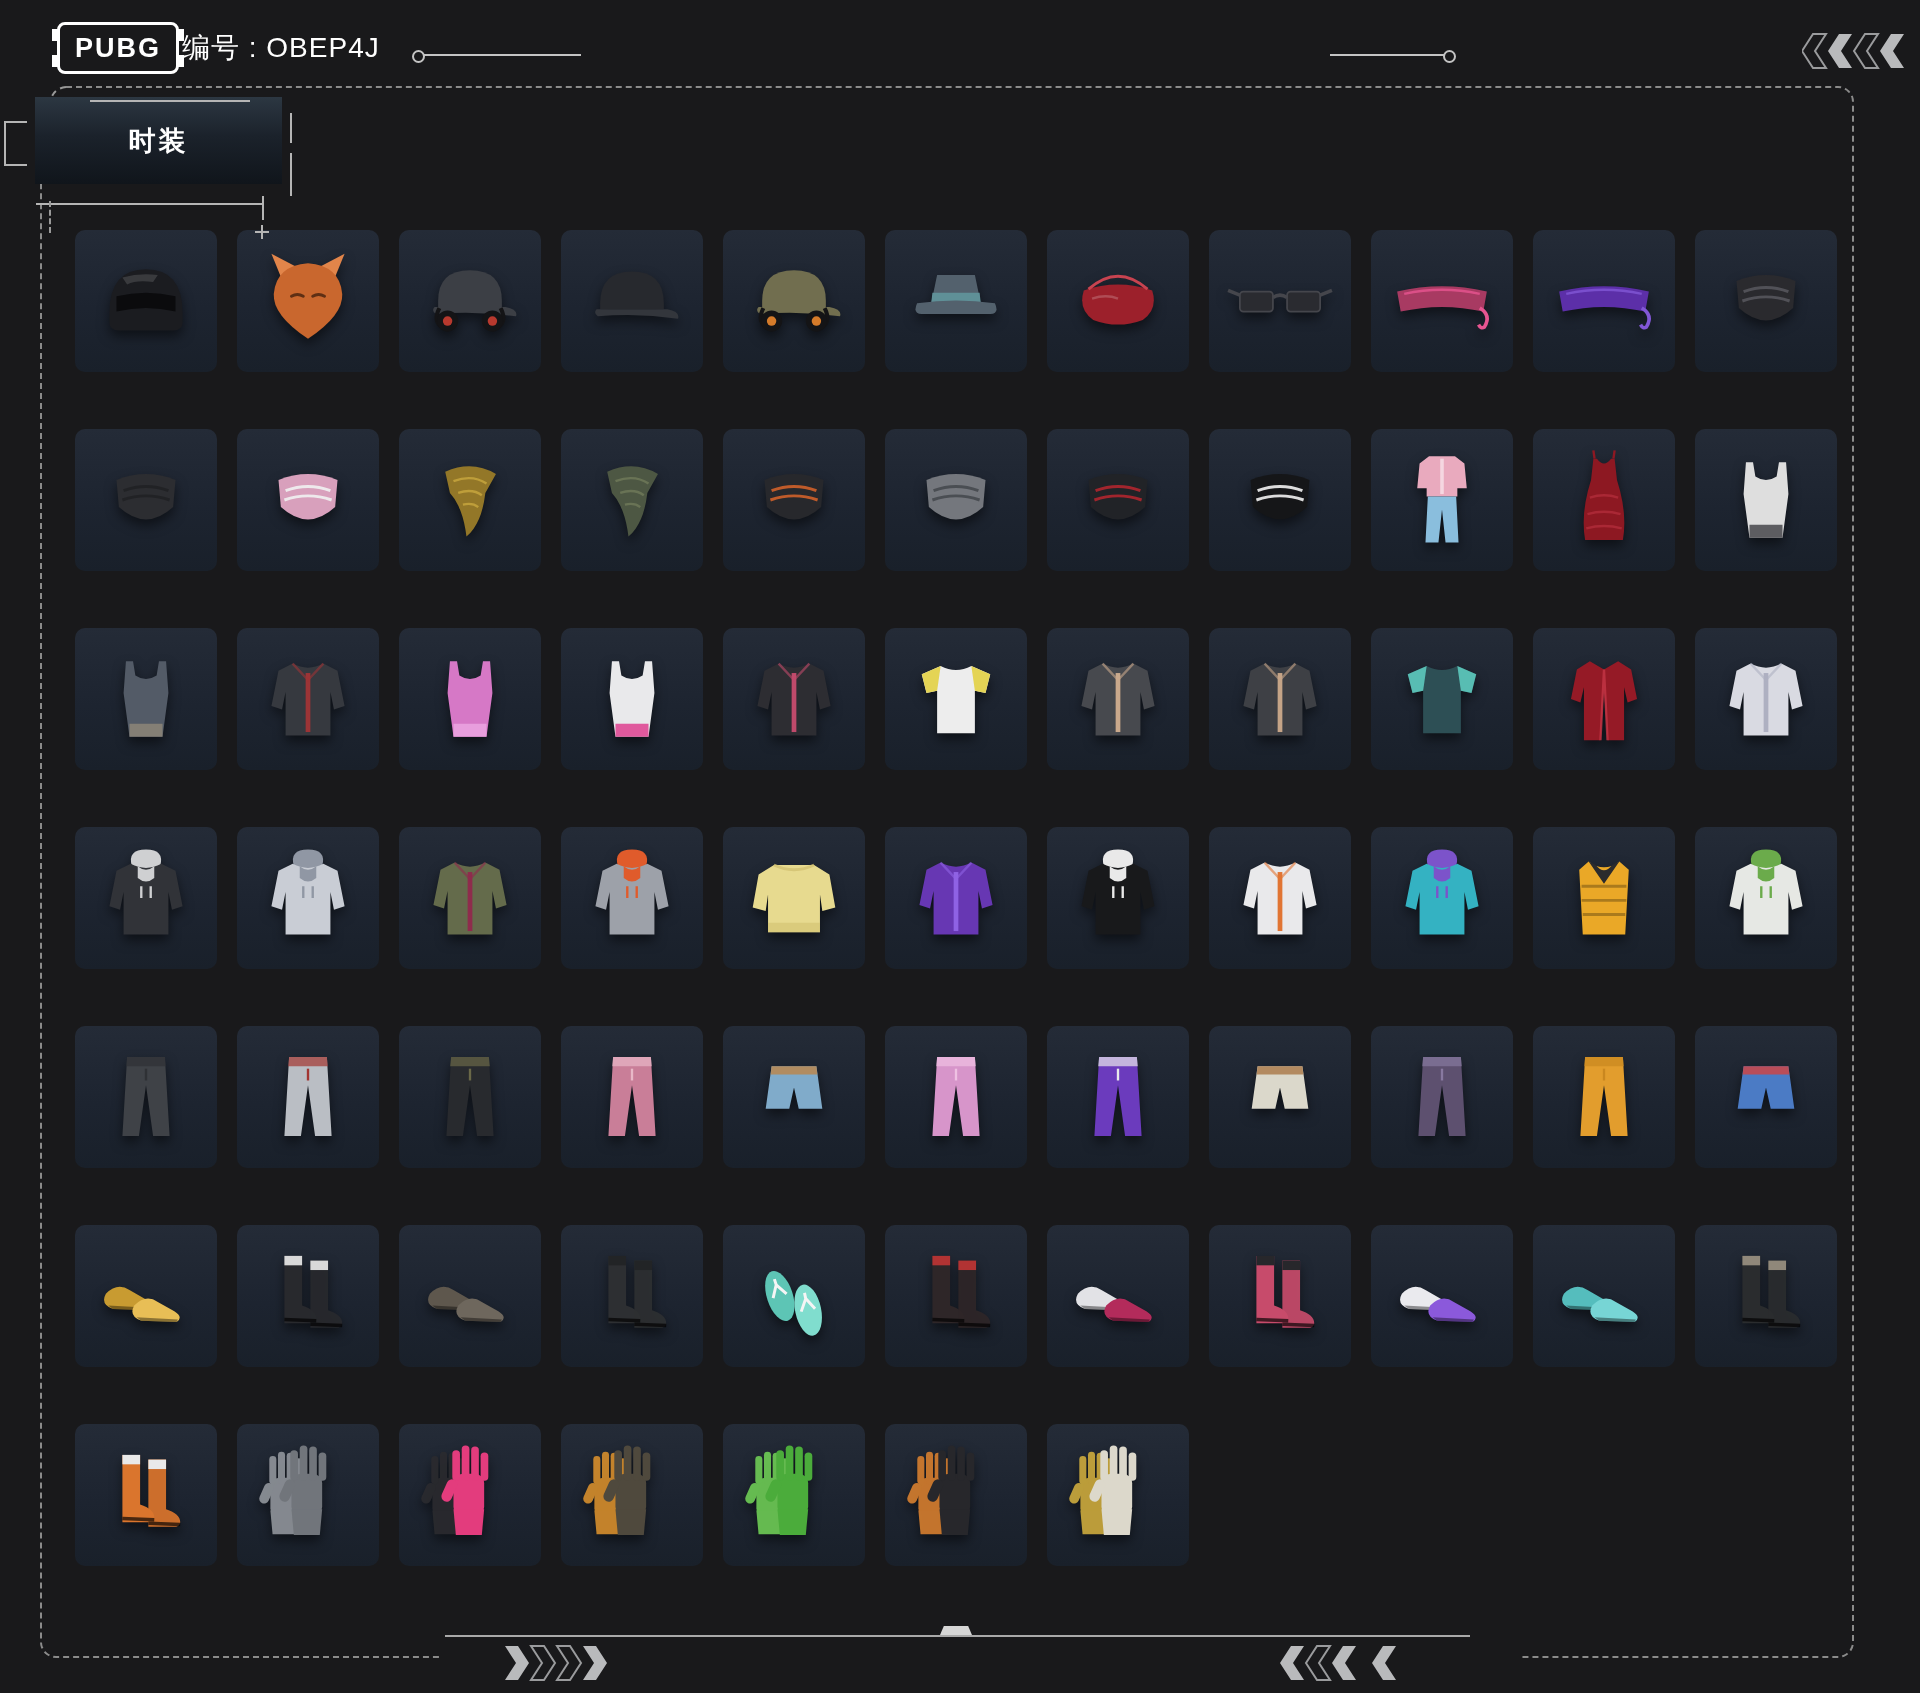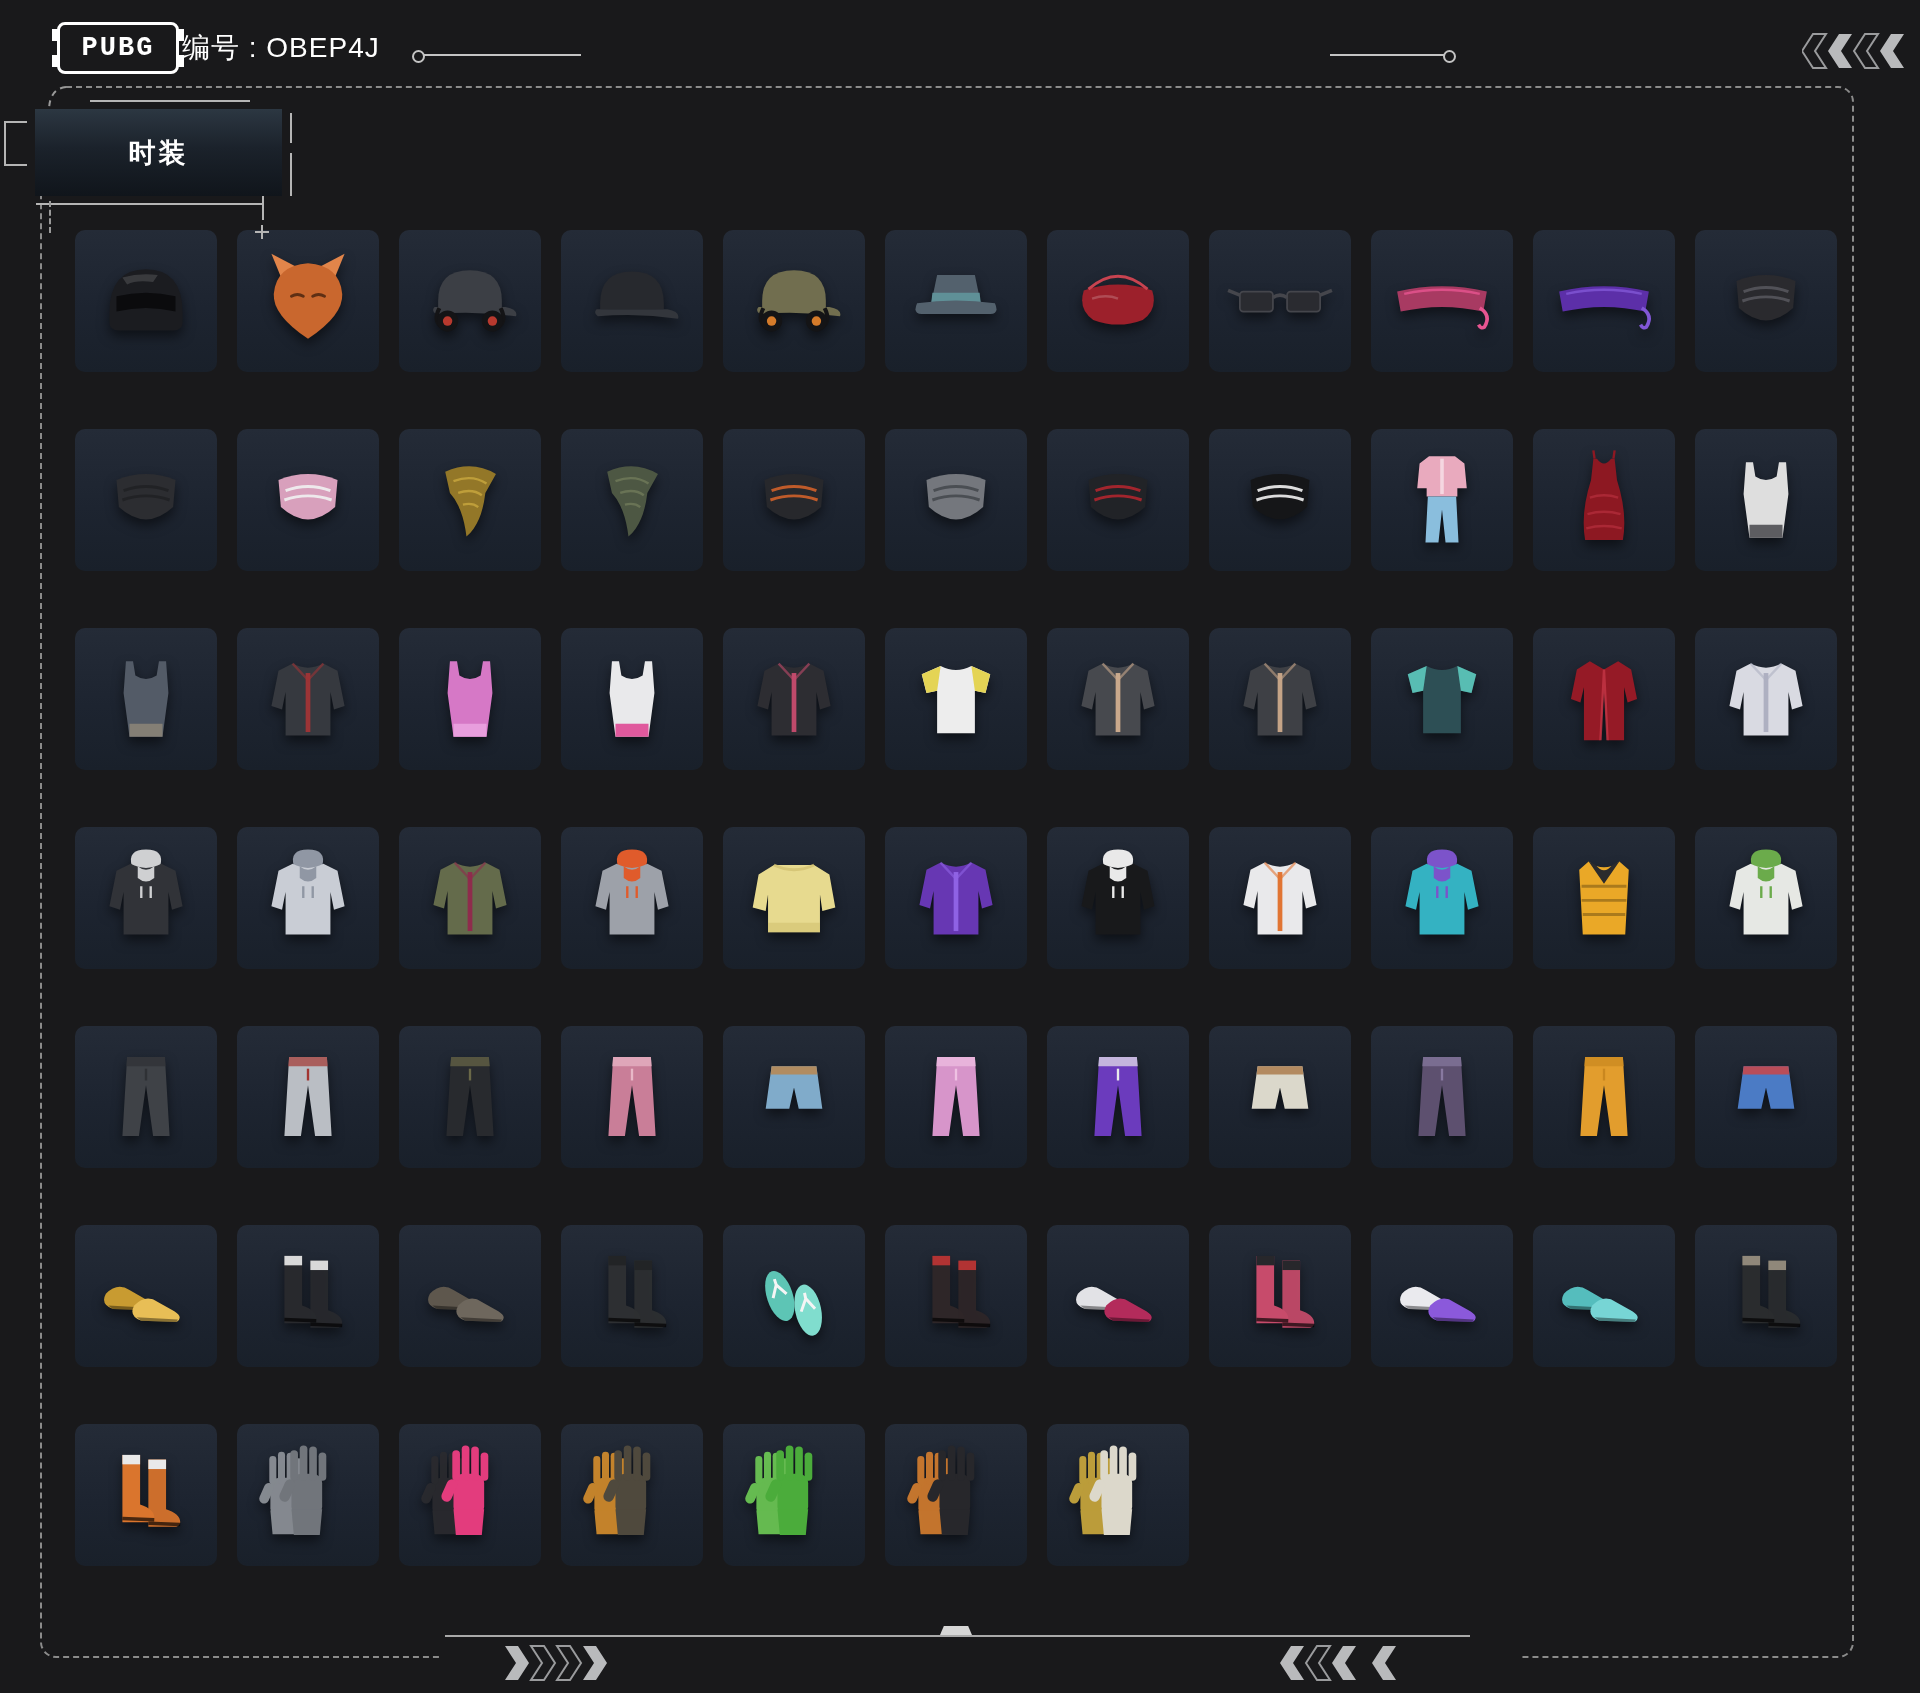--- a/index.html
+++ b/index.html
@@ -3,34 +3,34 @@
 <meta charset="utf-8">
 <style>
   html,body{margin:0;padding:0;background:#19191b;}
   body{width:1920px;height:1693px;overflow:hidden;position:relative;
        font-family:"Liberation Sans",sans-serif;color:#fff;}
   .abs{position:absolute;}
 
   
   .logo{left:57px;top:22px;width:116px;height:46px;border:3px solid #fff;border-radius:8px;
         display:flex;align-items:center;justify-content:center;font-weight:bold;font-size:27px;
-        letter-spacing:2px;font-family:Liberation Mono, monospace;}
+        letter-spacing:2px;}
   .logo .tab-notch{position:absolute;width:6px;height:12px;background:#fff;}
   .notch-tl{left:-8px;top:4px;} .notch-bl{left:-8px;bottom:4px;}
   .notch-tr{right:-8px;top:4px;} .notch-br{right:-8px;bottom:4px;}
   .id-text{left:182px;top:28px;height:40px;line-height:40px;font-size:28px;font-weight:normal;letter-spacing:1px;}
   .deco-line{height:2px;background:#c4c4c4;}
   .deco-ring{width:9px;height:9px;border:2px solid #c4c4c4;border-radius:50%;background:#19191b;}
 
   
   .frame{left:40px;top:86px;width:1810px;height:1568px;border:2px dashed #8b8b8b;border-radius:16px;}
   .mask{background:#19191b;}
 
   
-  .tab{left:35px;top:109px;width:247px;height:87px;display:flex;align-items:center;justify-content:center;
+  .tab{left:35px;top:97px;width:247px;height:87px;display:flex;align-items:center;justify-content:center;
        background:linear-gradient(180deg,#2c3742 0%,#1b222b 45%,#10151b 100%);
        font-size:27px;font-weight:bold;letter-spacing:3px;z-index:4;}
   .solid{background:#b5b5b5;}
   .dashedv{border-left:2px dashed #9a9a9a;}
 
   
   #grid{left:75px;top:230px;display:grid;grid-template-columns:repeat(11,142px);
         grid-auto-rows:142px;column-gap:20px;row-gap:57px;position:absolute;}
   .tile{background:linear-gradient(180deg,#242b37 0%,#1d2430 55%,#19202a 100%);
         border-radius:10px;display:flex;align-items:center;justify-content:center;}

